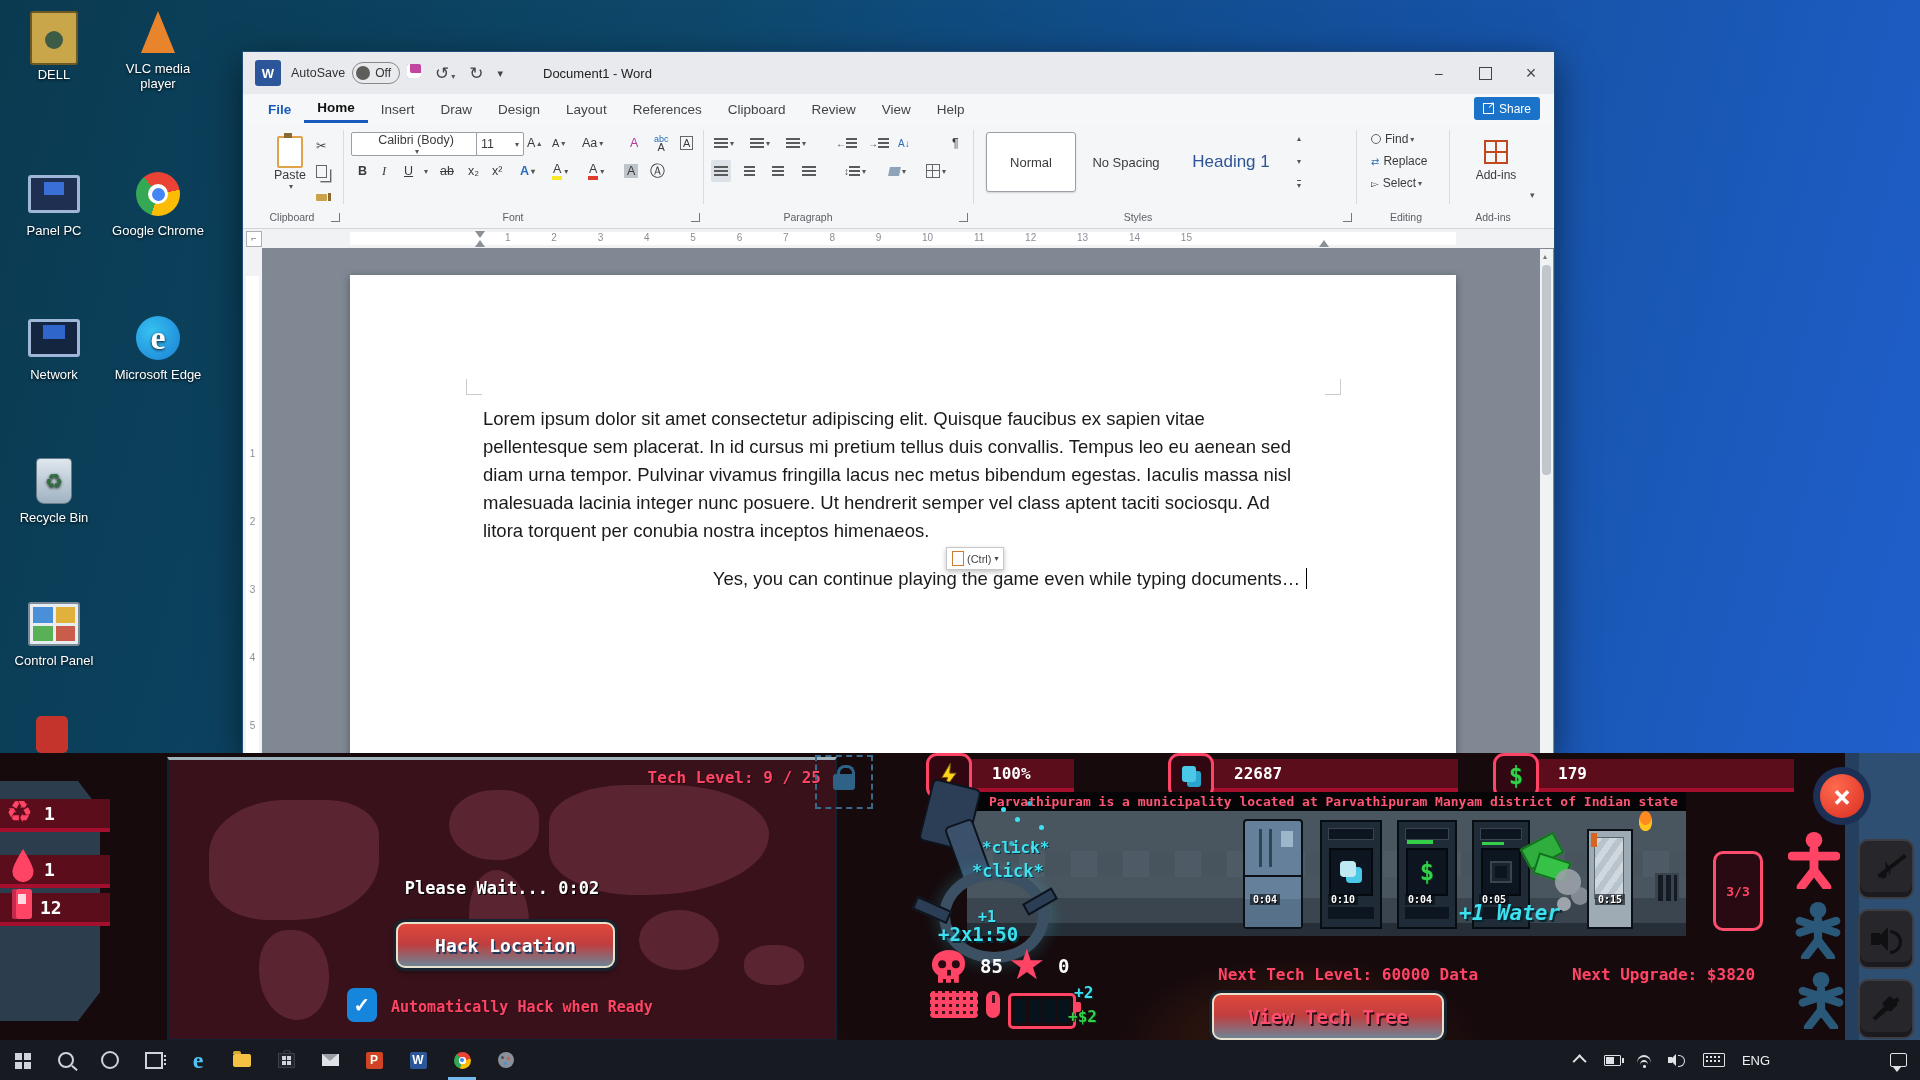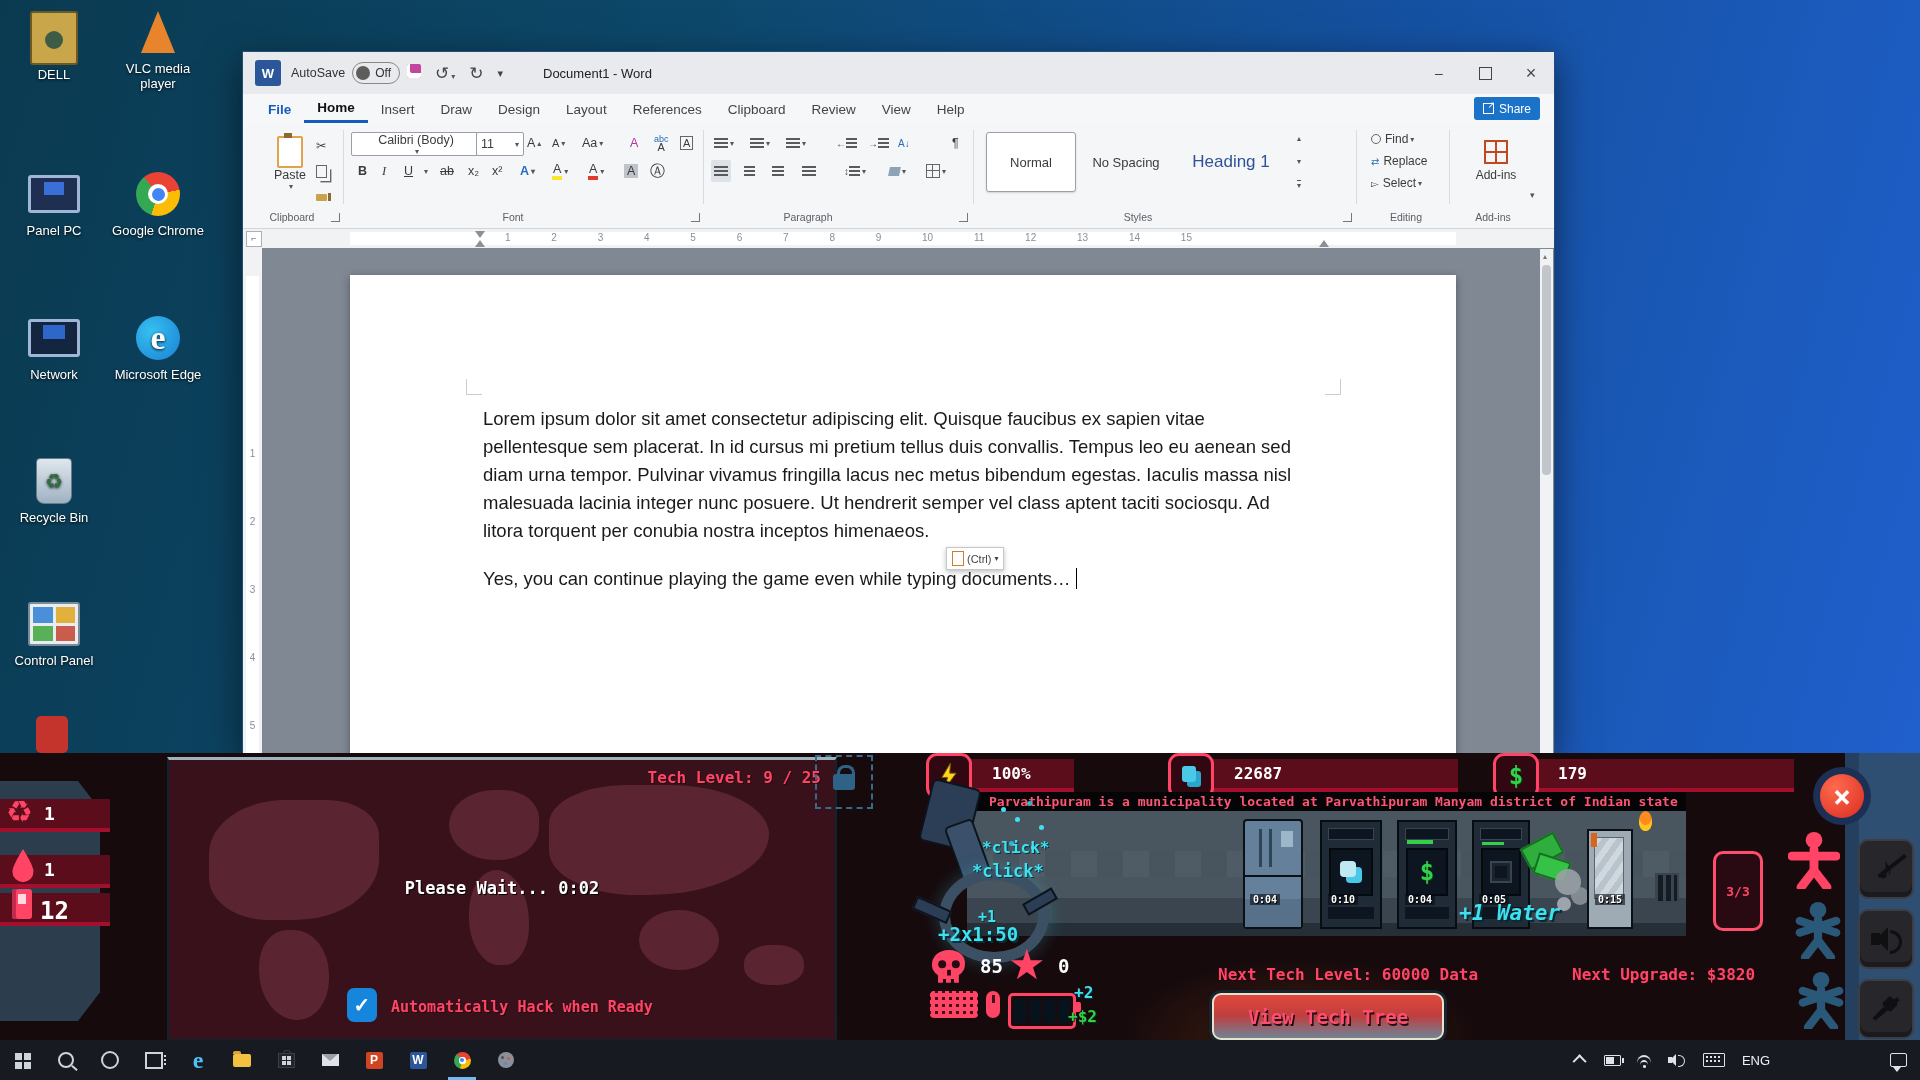--- a/index.html
+++ b/index.html
@@ -367,21 +367,21 @@
     <div class="docarea">
       <div class="vruler">
         <div class="ab" style="left:3px;top:28px;bottom:0;width:13px;background:#fff;"></div>
         <div class="ab" style="left:4px;top:200px;font-size:10px;color:#8a8f96;writing-mode:vertical-rl;text-orientation:upright;word-spacing:46px;">1 2 3 4 5</div>
       </div>
       <div class="page">
         <div class="cropmark" style="left:116px;top:104px;border-width:0 0 1.5px 1.5px;"></div>
         <div class="cropmark" style="left:975px;top:104px;border-width:0 1.5px 1.5px 0;"></div>
         <div class="doctext">
           <p style="margin:0 0 20px 0;">Lorem ipsum dolor sit amet consectetur adipiscing elit. Quisque faucibus ex sapien vitae pellentesque sem placerat. In id cursus mi pretium tellus duis convallis. Tempus leo eu aenean sed diam urna tempor. Pulvinar vivamus fringilla lacus nec metus bibendum egestas. Iaculis massa nisl malesuada lacinia integer nunc posuere. Ut hendrerit semper vel class aptent taciti sociosqu. Ad litora torquent per conubia nostra inceptos himenaeos.</p>
-          <p style="margin:0;"><span>Yes, you can continue playing the game even while typing documents… </span><span style="display:inline-block;width:1.5px;height:21px;background:#000;vertical-align:-4px;"></span></p>
+          <p style="margin:0;text-align:right;"><span>Yes, you can continue playing the game even while typing documents… </span><span style="display:inline-block;width:1.5px;height:21px;background:#000;vertical-align:-4px;"></span></p>
         </div>
         <div class="ab" style="left:596px;top:272px;height:21px;background:#fff;border:1px solid #c6c8cc;box-shadow:0 2px 5px rgba(0,0,0,.25);display:flex;align-items:center;gap:3px;padding:0 5px;font-size:11px;color:#444;">
           <span style="width:10px;height:13px;border:1.4px solid #d07c2e;display:inline-block;"></span>
           <span>(Ctrl)</span>
             <span style="font-size:8px;">▾</span>
         </div>
       </div>
     </div>
     <div class="scroll">
       <div class="ab" style="left:3px;top:3px;font-size:8px;color:#777;">▴</div>
@@ -398,32 +398,35 @@
     <div class="ab gx" style="left:44px;top:50px;color:#fff;font-size:18px;">1</div>
     <div class="resbar" style="left:0;top:102px;width:110px;"></div>
     <svg class="ab" style="left:10px;top:96px;" width="26" height="34" viewBox="0 0 16 21">
         <path d="M8 0 C8 0 1.5 10 1.5 14 a6.5 6.5 0 0 0 13 0 C14.5 10 8 0 8 0 Z" fill="#ff4466"></path>
       </svg>
     <div class="ab gx" style="left:44px;top:106px;color:#fff;font-size:18px;">1</div>
     <div class="resbar" style="left:0;top:140px;width:110px;"></div>
     <div class="ab" style="left:12px;top:136px;width:20px;height:30px;background:#ff4466;border-radius:3px;box-shadow:inset 4px 0 0 #c42a4e;">
         <i style="display:block;width:8px;height:10px;background:#ffd9e2;margin:5px auto 0;"></i>
       </div>
-    <div class="ab gx" style="left:40px;top:144px;color:#fff;font-size:24px;">12</div>
+    <div class="ab gx" style="left:40px;top:144px;color:#fff;font-size:18px;">12</div>
 
     <div class="ab" style="left:119px;top:4px;width:666px;height:279px;background:#38111a;border:2px solid #0f2330;border-top:3px solid #9fb3bd;overflow:hidden;margin-left:48px;">
       <div class="ab" style="left:40px;top:40px;width:170px;height:120px;background:#5a2531;border-radius:45% 30% 50% 35%;"></div>
       <div class="ab" style="left:90px;top:170px;width:70px;height:90px;background:#5a2531;border-radius:40% 50% 45% 55%;"></div>
       <div class="ab" style="left:280px;top:30px;width:90px;height:70px;background:#5a2531;border-radius:50% 40% 45% 50%;"></div>
       <div class="ab" style="left:300px;top:110px;width:60px;height:95px;background:#5a2531;border-radius:45% 55% 40% 50%;"></div>
       <div class="ab" style="left:380px;top:25px;width:220px;height:110px;background:#5a2531;border-radius:35% 45% 55% 40%;"></div>
       <div class="ab" style="left:470px;top:150px;width:80px;height:60px;background:#5a2531;border-radius:50%;"></div>
       <div class="ab" style="left:575px;top:185px;width:60px;height:40px;background:#5a2531;border-radius:45%;"></div>
       <div class="ab gx pink" style="right:14px;top:8px;font-size:16px;text-shadow:1px 1px 0 #2a0810;">Tech Level: 9 / 25</div>
       <div class="ab gx" style="left:0;right:0;top:118px;text-align:center;color:#fff;font-size:17px;text-shadow:1px 1px 0 #000;">Please Wait... 0:02</div>
+      <div class="gbtn" style="left:227px;top:162px;width:215px;height:42px;">
+        <span class="gx" style="color:#fff;font-size:18px;text-shadow:1.5px 1.5px 0 #1d3a5c;">Hack Location</span>
+      </div>
       <div class="ab" style="left:178px;top:228px;width:30px;height:34px;background:#1686dd;border-radius:7px;display:flex;align-items:center;justify-content:center;color:#fff;font-size:20px;font-weight:bold;">✓</div>
       <div class="ab gx pink" style="left:222px;top:238px;font-size:15px;text-shadow:1px 1px 0 #2a0810;">Automatically Hack when Ready</div>
     </div>
 
     <div class="ab" style="left:815px;top:2px;width:54px;height:50px;border:2px dashed #3a6a8a;display:flex;align-items:center;justify-content:center;">
       <div style="width:22px;height:16px;background:#2e6286;border-radius:3px;position:relative;">
           <i style="position:absolute;left:4px;top:-9px;width:12px;height:10px;border:3px solid #2e6286;border-bottom:none;border-radius:8px 8px 0 0;"></i>
         </div>
     </div>
 

